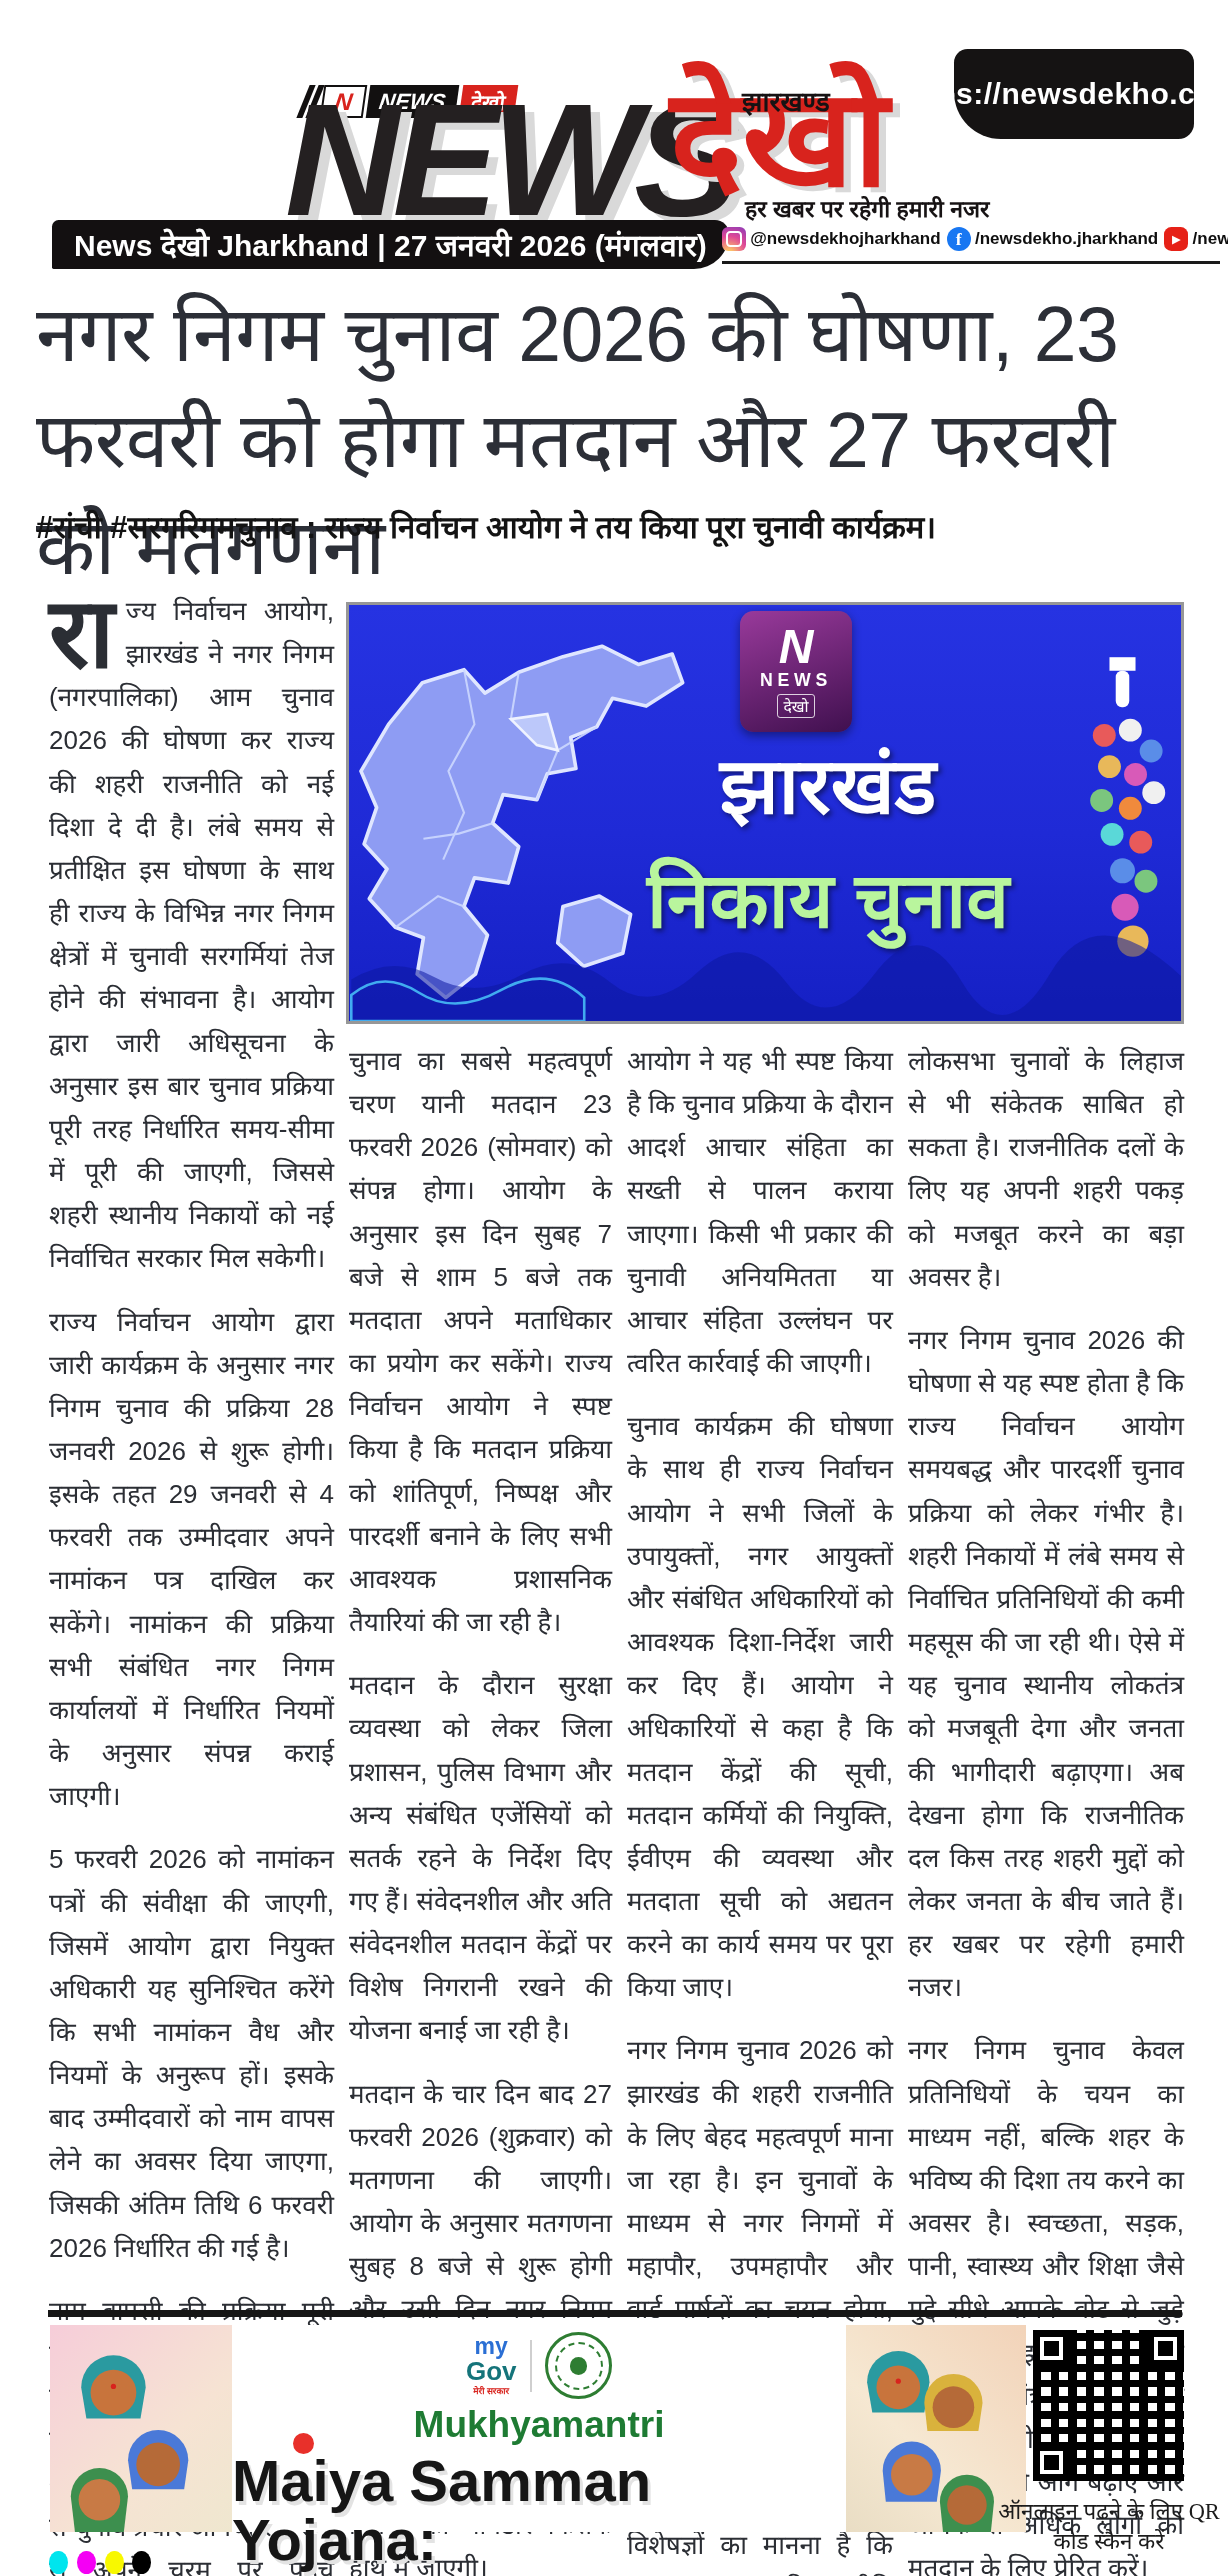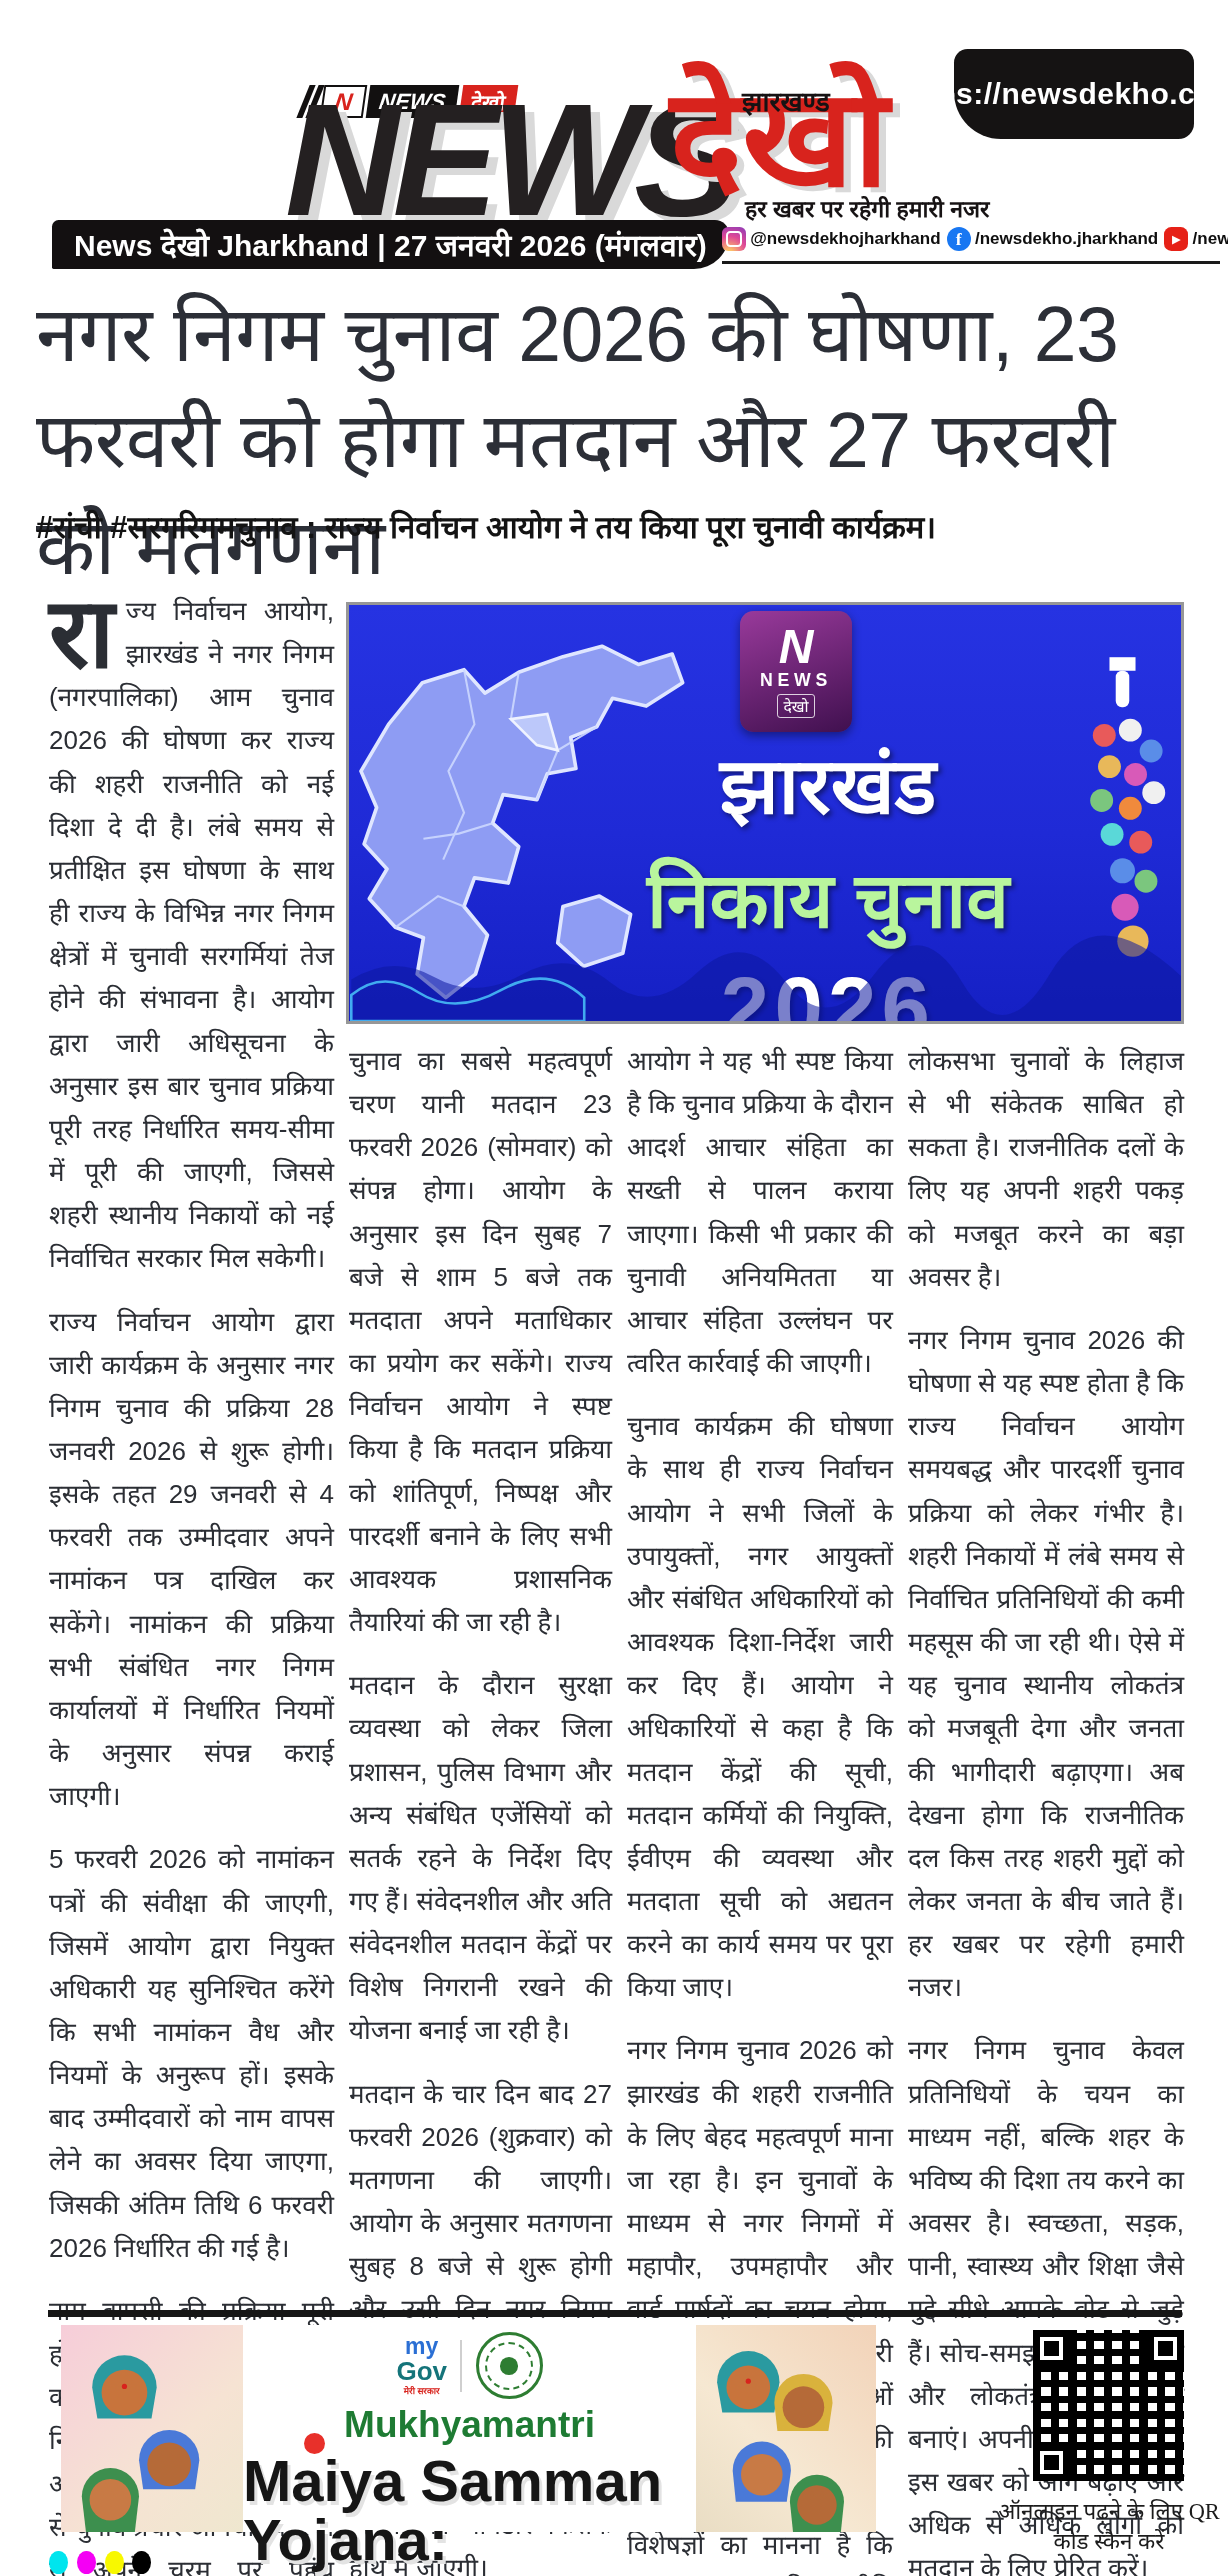--- a/index.html
+++ b/index.html
@@ -56,21 +56,21 @@
     justify-content:center;color:#fff;box-shadow:0 3.1px 9.4px rgba(0,0,0,.4);}
   .f-badge .n{font-size:48px;font-weight:900;font-style:italic;line-height:0.9;}
   .f-badge .nw{font-size:17.7px;font-weight:bold;letter-spacing:4.7px;margin-top:2.1px;}
   .f-badge .dk{font-size:15.6px;margin-top:3.1px;border:1px solid rgba(255,255,255,.8);padding:0 5.2px;border-radius:3.1px;}
   .f-text{position:absolute;left:203px;top:125px;width:552px;text-align:center;}
   .f-l1{font-size:78px;font-weight:900;color:#fff;text-shadow:2.6px 3.1px 5.2px rgba(0,0,0,.45);}
   .f-l2{font-size:77px;font-weight:900;color:#b9f59d;margin-top:9.4px;text-shadow:2.6px 3.1px 5.2px rgba(0,0,0,.45);}
   .f-l3{font-size:87px;font-weight:900;color:#fff;margin-top:7.3px;letter-spacing:5.2px;text-shadow:2.6px 3.1px 5.2px rgba(0,0,0,.45);}
   
   .bottom-rule{position:absolute;left:48px;top:2310px;width:1134px;height:6.8px;background:#161616;}
-  .banner{position:absolute;left:61px;top:2325px;width:815px;height:207px;display:flex;}
+  .banner{position:absolute;left:50px;top:2325px;width:976px;height:207px;display:flex;}
   .b-side{width:182px;position:relative;overflow:hidden;background:linear-gradient(135deg,#f6cdd9 0%,#f6e3d3 60%,#efe7cf 100%);}
   .b-side.right{width:180px;background:linear-gradient(225deg,#f2d3b9 0%,#f6e8d2 60%,#e9ddc4 100%);}
   .b-center{flex:1;background:#fff;display:flex;flex-direction:column;align-items:center;padding-top:7.3px;position:relative;}
   .gov-row{display:flex;align-items:center;gap:13.5px;height:68px;}
   .mygov{display:flex;flex-direction:column;align-items:center;line-height:1;}
   .mygov .l1{font-weight:900;font-size:23px;color:#2b6fd4;}
   .mygov .l2{font-weight:900;font-size:26px;color:#15747a;}
   .mygov .l3{font-size:8.8px;color:#d8231d;font-weight:bold;margin-top:3px;}
   .gov-sep{width:1.6px;height:52px;background:#cfcfcf;}
   .emblem{width:61px;height:61px;border-radius:50%;border:3.1px solid #2e7d32;display:flex;align-items:center;justify-content:center;}
@@ -156,21 +156,20 @@
 
     <div class="f-badge">
       <div class="n">N</div>
       <div class="nw">NEWS</div>
       <div class="dk">देखो</div>
     </div>
 
     <div class="f-text">
       <div class="f-l1">झारखंड</div>
       <div class="f-l2">निकाय चुनाव</div>
-      <div class="f-l3">2026</div>
     </div>
 
     <svg width="99" height="323" viewBox="0 0 190 620" style="right:9.4px;top:47px;left:auto;">
       <rect x="70" y="10" width="50" height="26" fill="#fff"></rect>
       <rect x="82" y="36" width="26" height="70" rx="12" fill="#fff"></rect>
       <g>
         <circle cx="60" cy="160" r="22" fill="#e85a5a"></circle>
           <circle cx="110" cy="150" r="22" fill="#f0f0f0"></circle>
         <circle cx="150" cy="190" r="22" fill="#5a8de8"></circle>
           <circle cx="70" cy="220" r="22" fill="#e8b85a"></circle>

